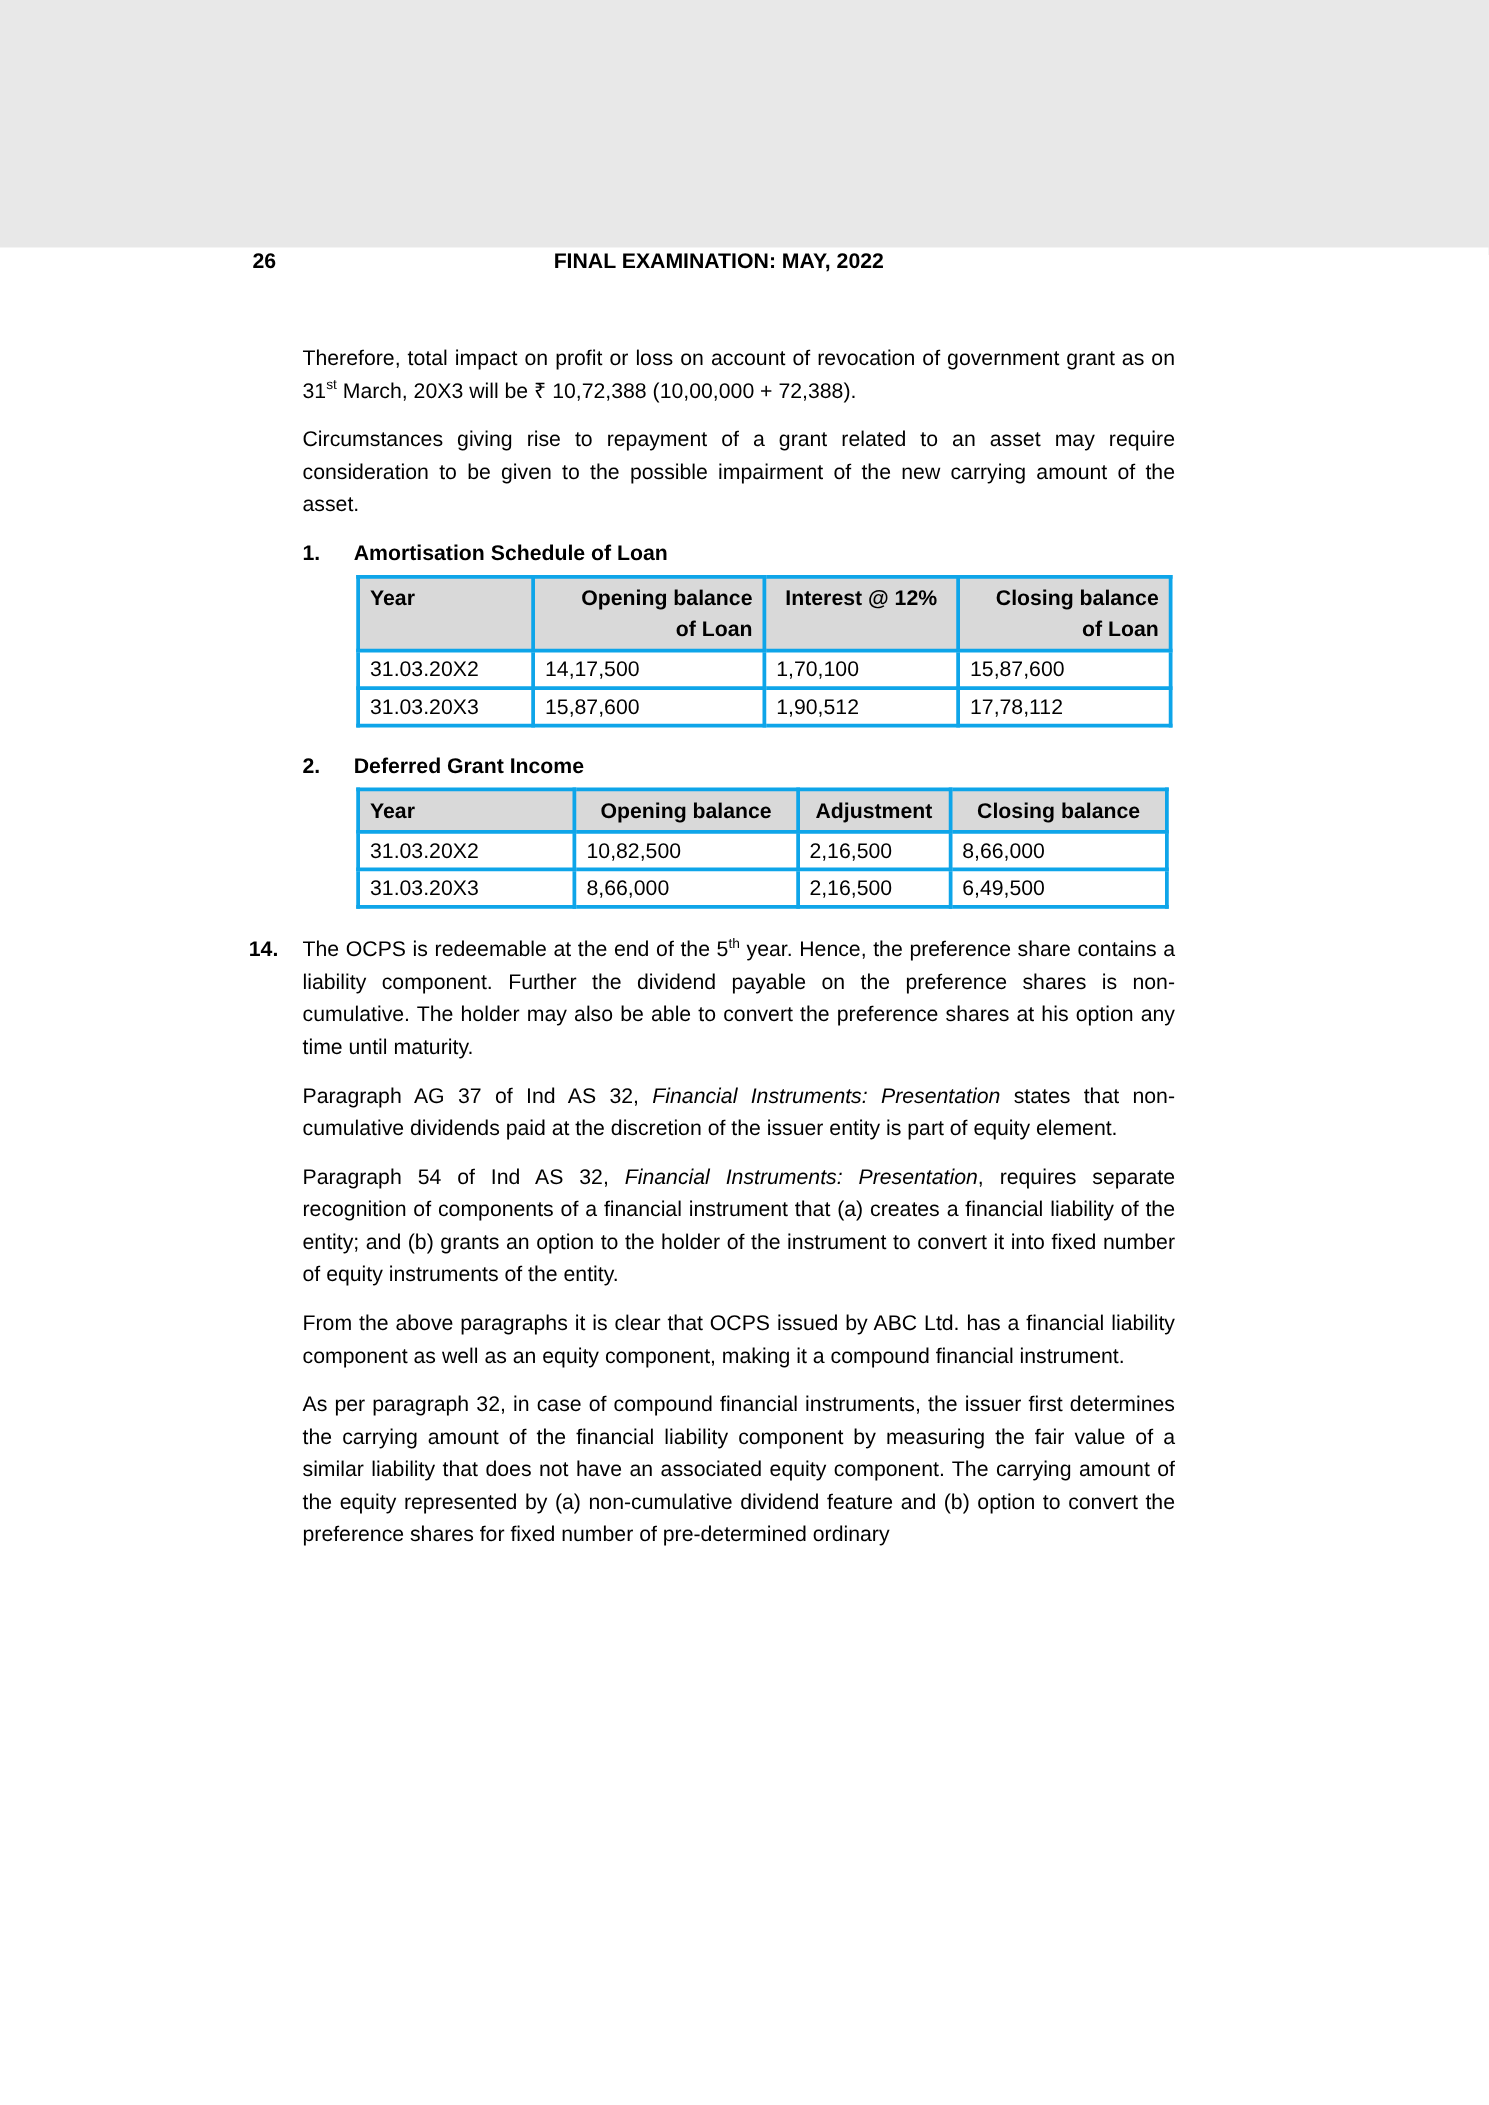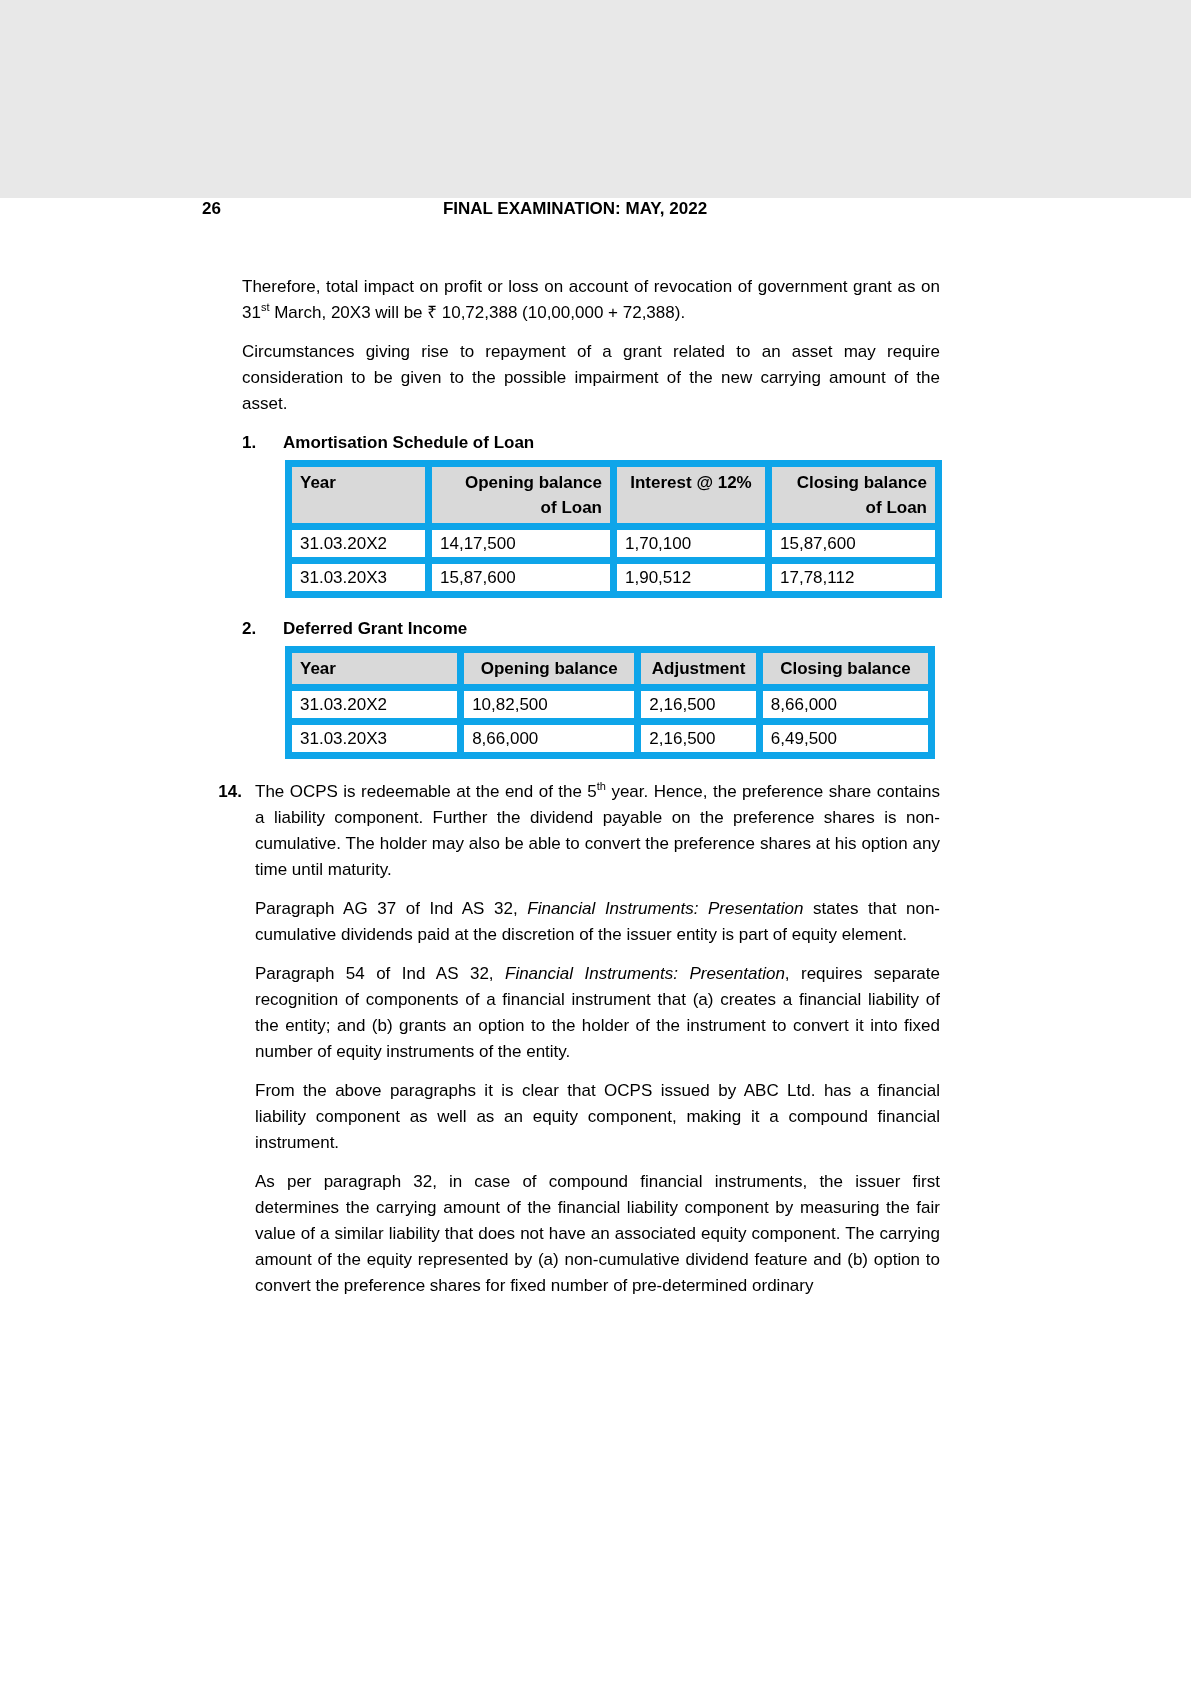--- a/index.html
+++ b/index.html
@@ -48,21 +48,21 @@
   }
   .note-num { width: 41px; flex: 0 0 41px; }
   .data-table {
     border-collapse: collapse;
     table-layout: fixed;
     width: 650px;
     margin: 0 0 18px 86px;
     font-size: 17px;
   }
   .data-table th, .data-table td {
-    border: 7px solid #0ea5e9;
+    border: 3px solid #0ea5e9;
     line-height: 25px;
   }
   .data-table th {
     background: #d9d9d9;
     font-weight: bold;
     padding: 3px 8px;
     vertical-align: top;
     white-space: pre-line;
     text-align: left;
   }
@@ -81,24 +81,23 @@
   .t2 th:nth-child(3) { width: 120px; text-align: center; }
   .t2 th:nth-child(4) { width: 170px; text-align: center; }
   .item {
     display: flex;
     margin-top: 0;
   }
   .item-num {
     width: 43px;
     flex: 0 0 43px;
     font-weight: bold;
-    text-align: right;
   }
   .item-body { flex: 1; }
-  .item-body .para { margin-left: 13px; }
+  .item-body .para { margin-left: 0; }
 </style>
 </head>
 <body>
 
 <div class="page">
 
   <div class="page-head">
     <span class="page-num">26</span>
     <span>FINAL EXAMINATION: MAY, 2022</span>
   </div>

